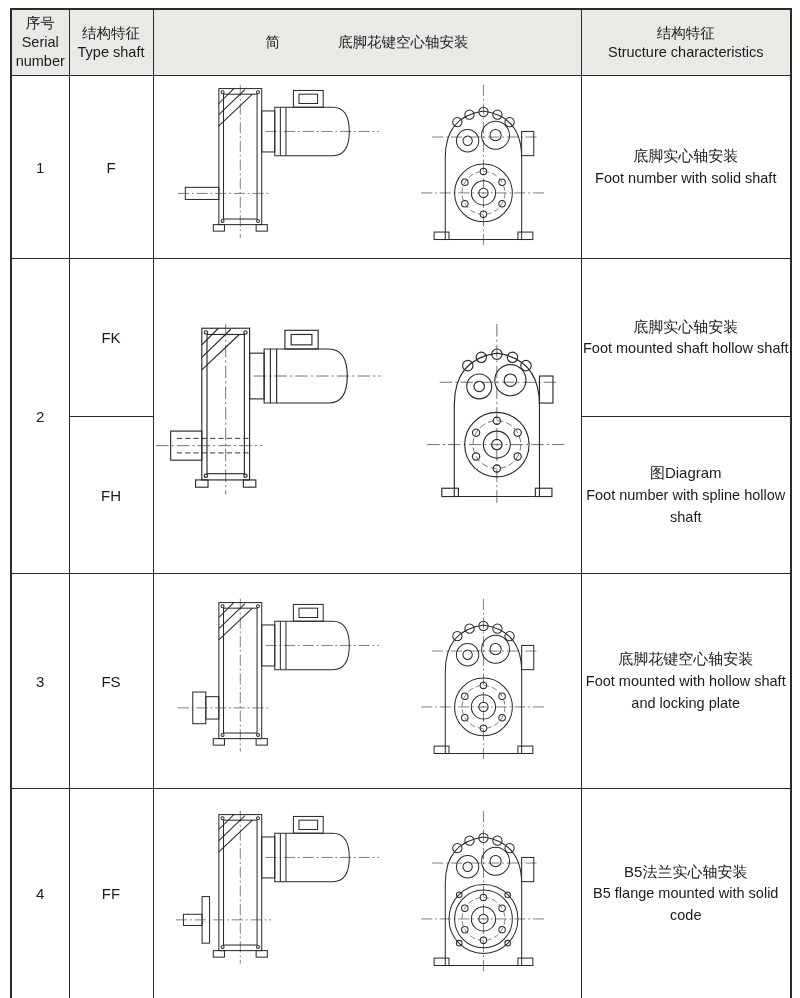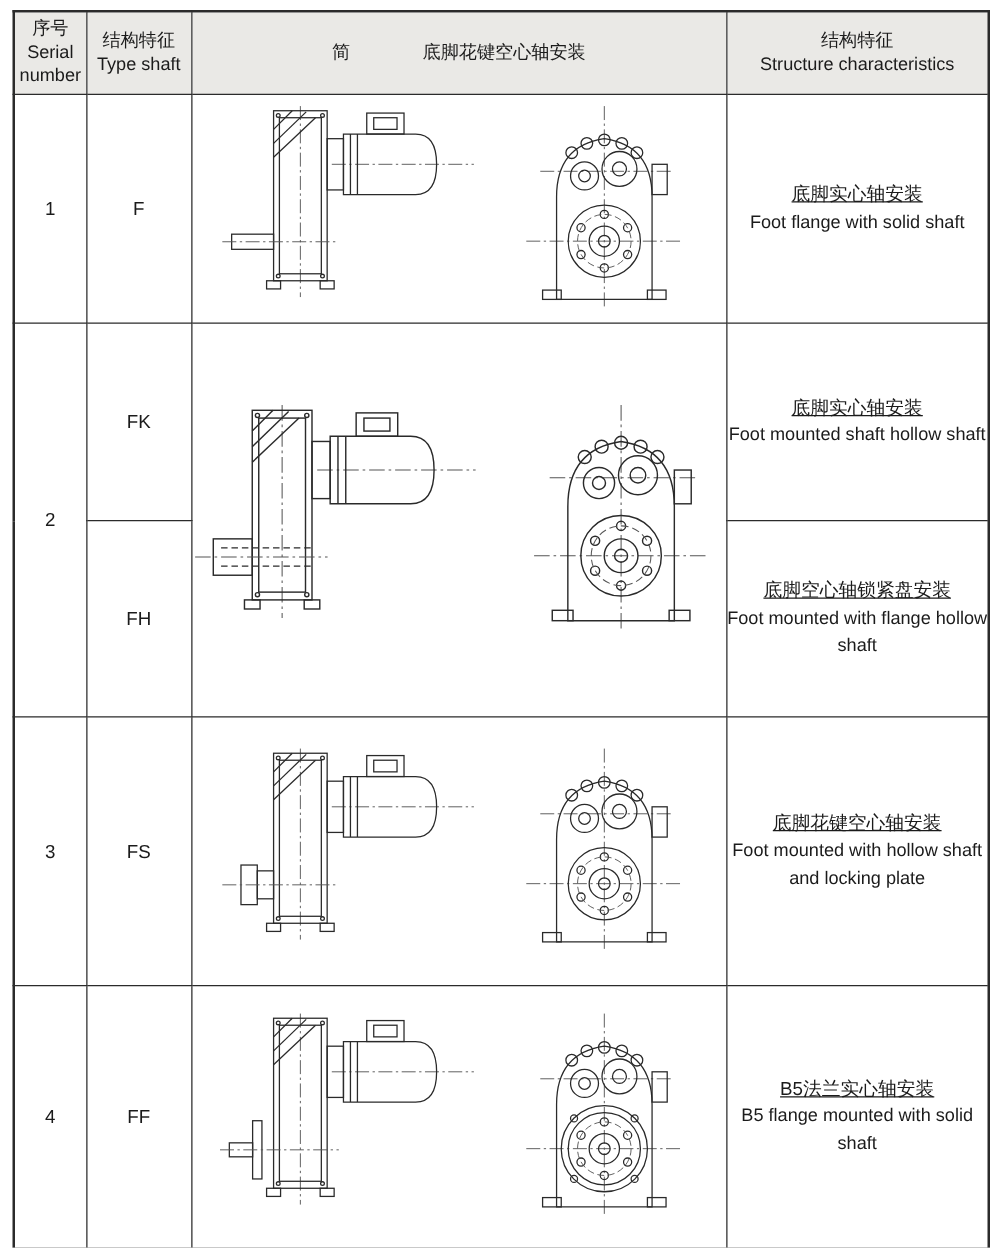--- a/index.html
+++ b/index.html
@@ -27,21 +27,21 @@
   .col-diag{width:428px;}
   .col-struct{width:210px;}
   tr.h-head{height:54px;}
   tr.h-r1{height:183px;}
   tr.h-r2a{height:158px;}
   tr.h-r2b{height:157px;}
   tr.h-r3{height:215px;}
   tr.h-r4{height:210px;}
   .serial-cell,.code-cell{font-size:15px;}
   .struct-cell{font-size:14.5px;line-height:1.5;padding:4px 14px;}
-  .struct-cell .zh{font-size:15px;text-decoration:underline;}
+  .struct-cell .zh{font-size:15px;}
   .diag-cell{vertical-align:middle;}
   .diag{display:block;margin:0 auto;}
   .d-std{width:382px;height:auto;}
   .d-big{width:426px;height:auto;}
   .hdr-diag{display:flex;justify-content:center;align-items:center;gap:58px;}
   .hidden-defs{position:absolute;width:0;height:0;overflow:hidden;}
 </style>
 </head>
 <body>
 
@@ -147,21 +147,21 @@
             <use href="#sideview" xlink:href="#sideview" x="0" y="0" width="220" height="170"></use>
             <g fill="none" stroke="#2a2a2a" stroke-width="1.1">
               <rect x="10" y="112" width="36" height="13"></rect>
             </g>
             <line x1="2" y1="118.5" x2="102" y2="118.5" fill="none" stroke="#555555" stroke-width="0.8" stroke-dasharray="12 3 2 3"></line>
             <use href="#frontview" xlink:href="#frontview" x="255" y="0" width="150" height="180"></use>
           </svg>
         </td>
         <td class="struct-cell">
           <div class="zh">底脚实心轴安装</div>
-          <div class="en">Foot flange with solid shaft</div>
+          <div class="en">Foot number with solid shaft</div>
         </td>
       </tr>
 
       <tr class="h-r2a">
         <td class="serial-cell" rowspan="2">2</td>
         <td class="code-cell">FK</td>
         <td class="diag-cell" rowspan="2">
           <svg class="diag d-big" viewBox="0 0 410 182">
             <use href="#sideview" xlink:href="#sideview" x="0" y="0" width="220" height="170"></use>
             <g fill="none" stroke="#2a2a2a" stroke-width="1.1">
@@ -176,22 +176,22 @@
           </svg>
         </td>
         <td class="struct-cell">
           <div class="zh">底脚实心轴安装</div>
           <div class="en">Foot mounted shaft hollow shaft</div>
         </td>
       </tr>
       <tr class="h-r2b">
         <td class="code-cell">FH</td>
         <td class="struct-cell">
-          <div class="zh">底脚空心轴锁紧盘安装</div>
-          <div class="en">Foot mounted with flange hollow shaft</div>
+          <div class="zh">图Diagram</div>
+          <div class="en">Foot number with spline hollow shaft</div>
         </td>
       </tr>
 
       <tr class="h-r3">
         <td class="serial-cell">3</td>
         <td class="code-cell">FS</td>
         <td class="diag-cell">
           <svg class="diag d-std" viewBox="0 0 410 182">
             <use href="#sideview" xlink:href="#sideview" x="0" y="0" width="220" height="170"></use>
             <g fill="none" stroke="#2a2a2a" stroke-width="1.1">
@@ -224,19 +224,19 @@
               <circle cx="330" cy="118" r="37"></circle>
               <circle cx="304" cy="92" r="3"></circle>
               <circle cx="356" cy="92" r="3"></circle>
               <circle cx="304" cy="144" r="3"></circle>
               <circle cx="356" cy="144" r="3"></circle>
             </g>
           </svg>
         </td>
         <td class="struct-cell">
           <div class="zh">B5法兰实心轴安装</div>
-          <div class="en">B5 flange mounted with solid shaft</div>
+          <div class="en">B5 flange mounted with solid code</div>
         </td>
       </tr>
 
     </tbody>
   </table>
 </div>
 
 </body></html>

